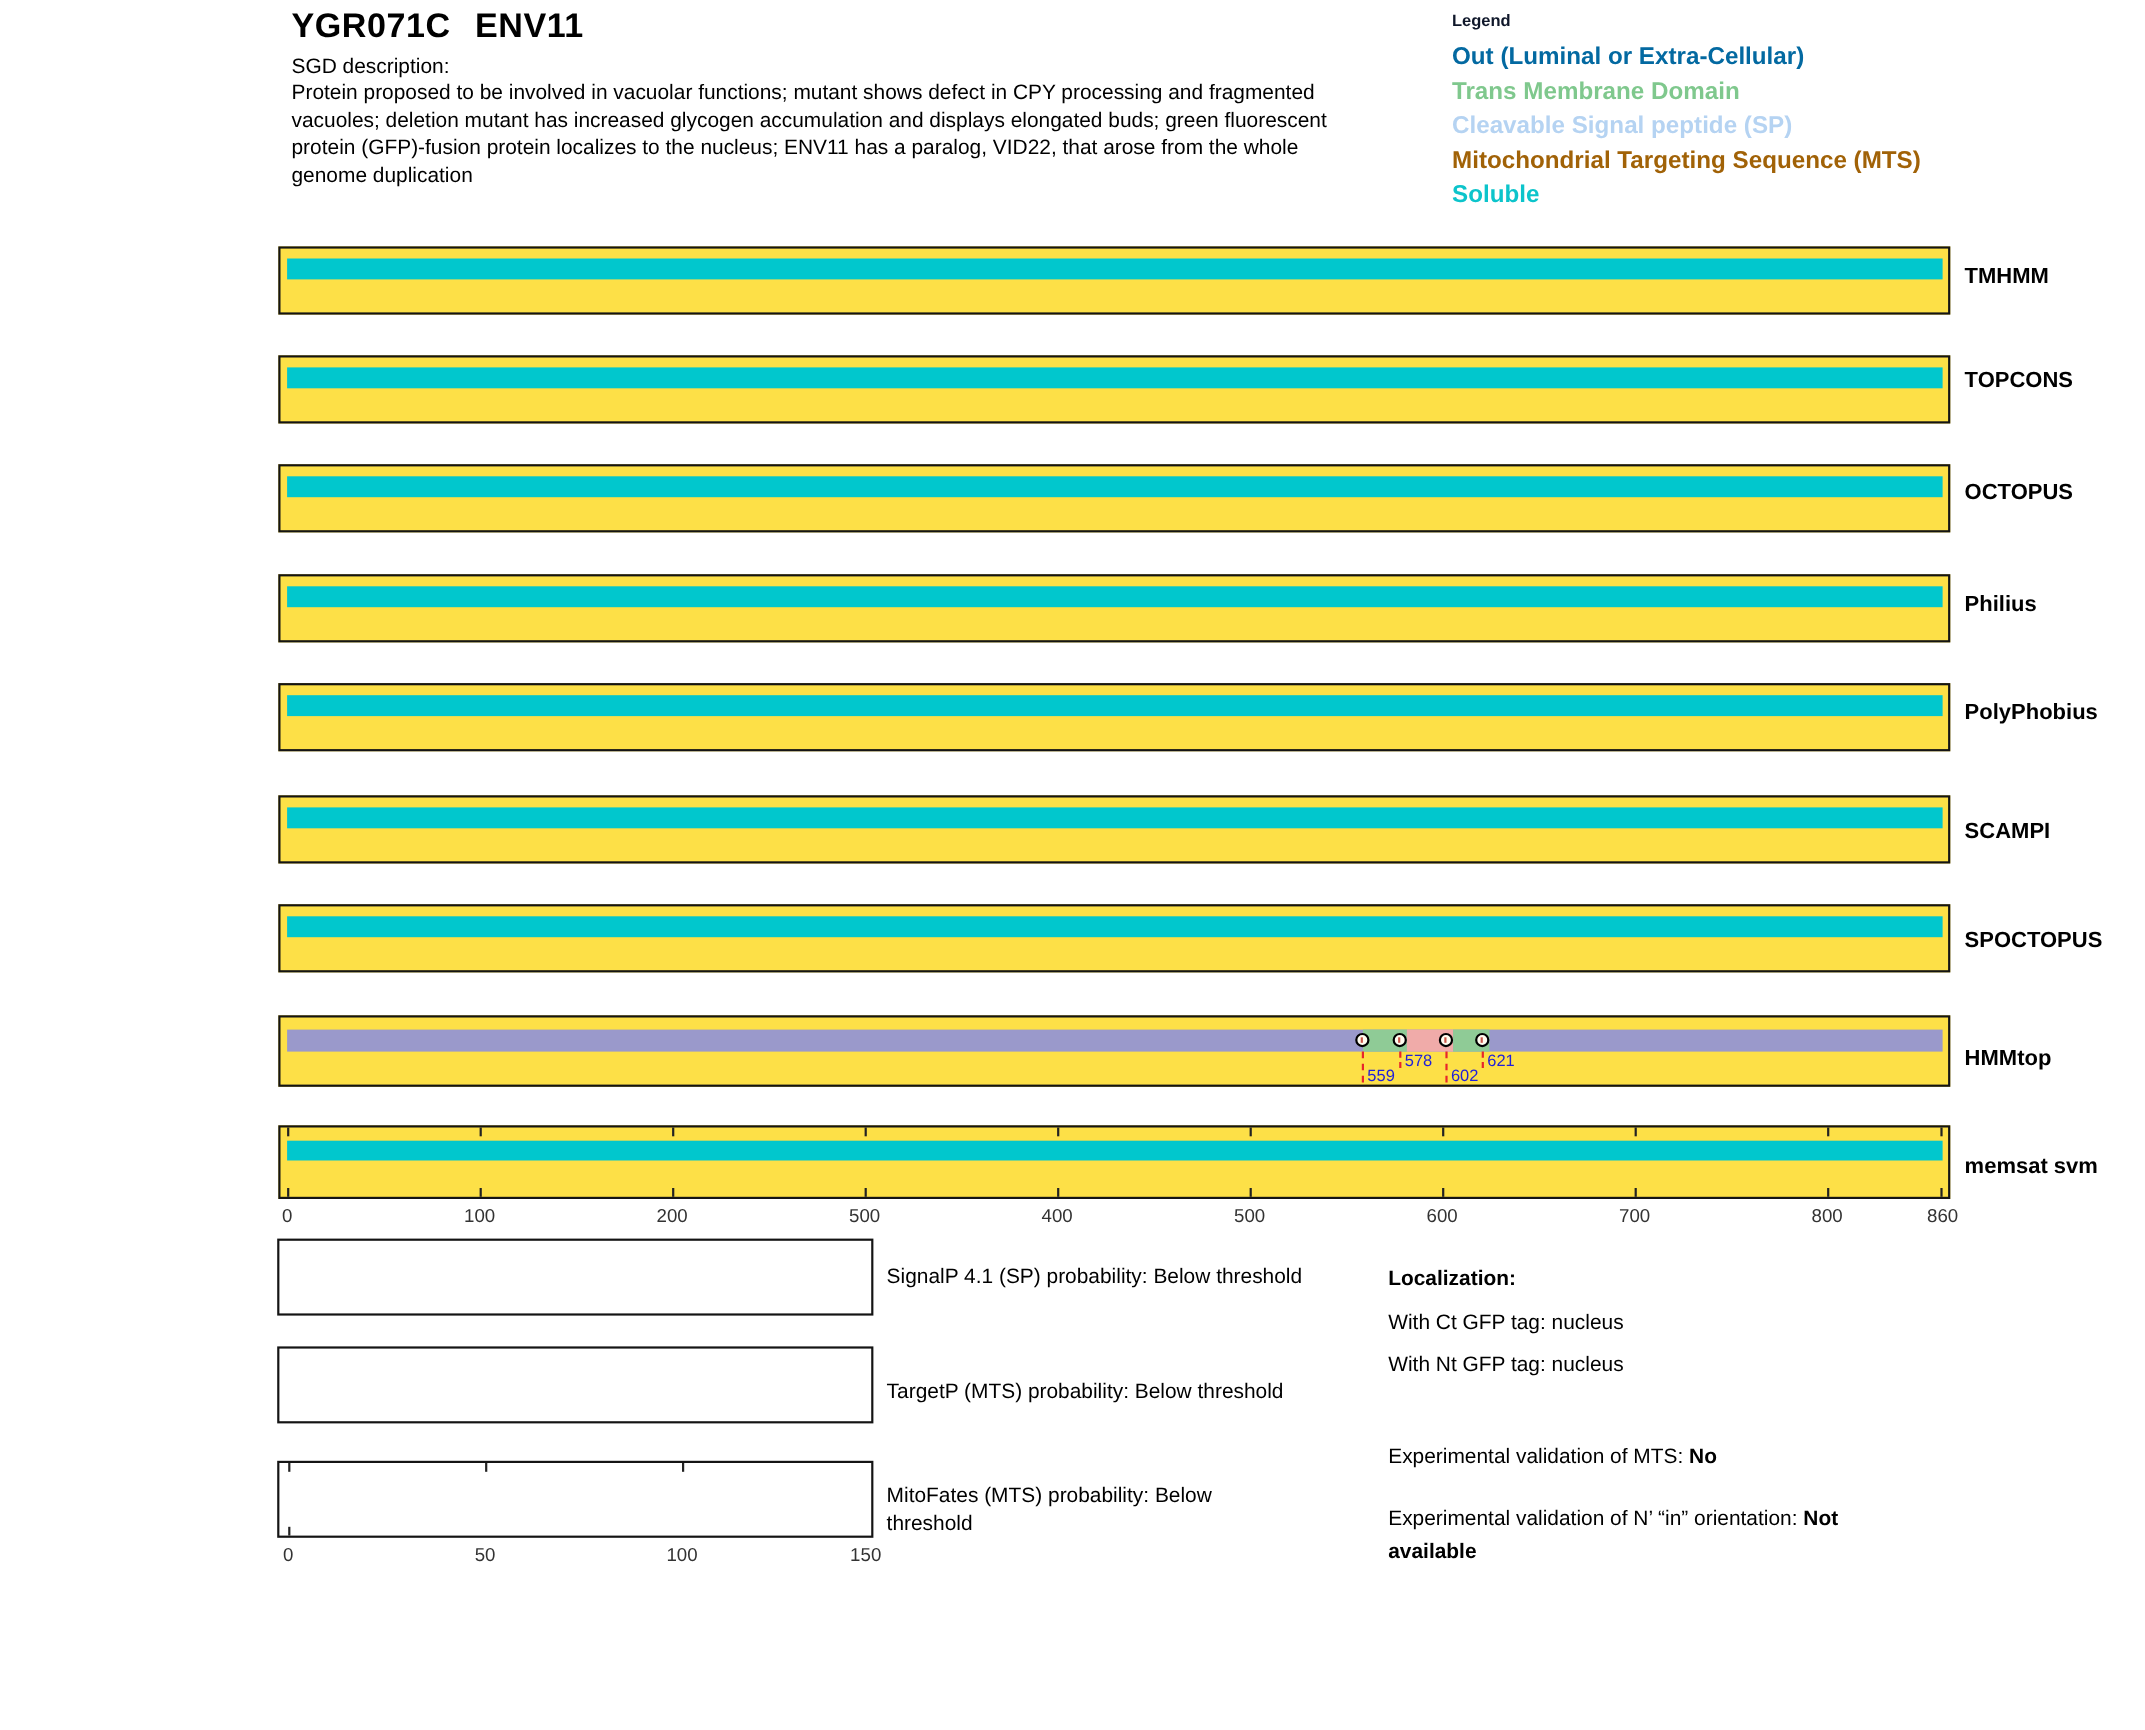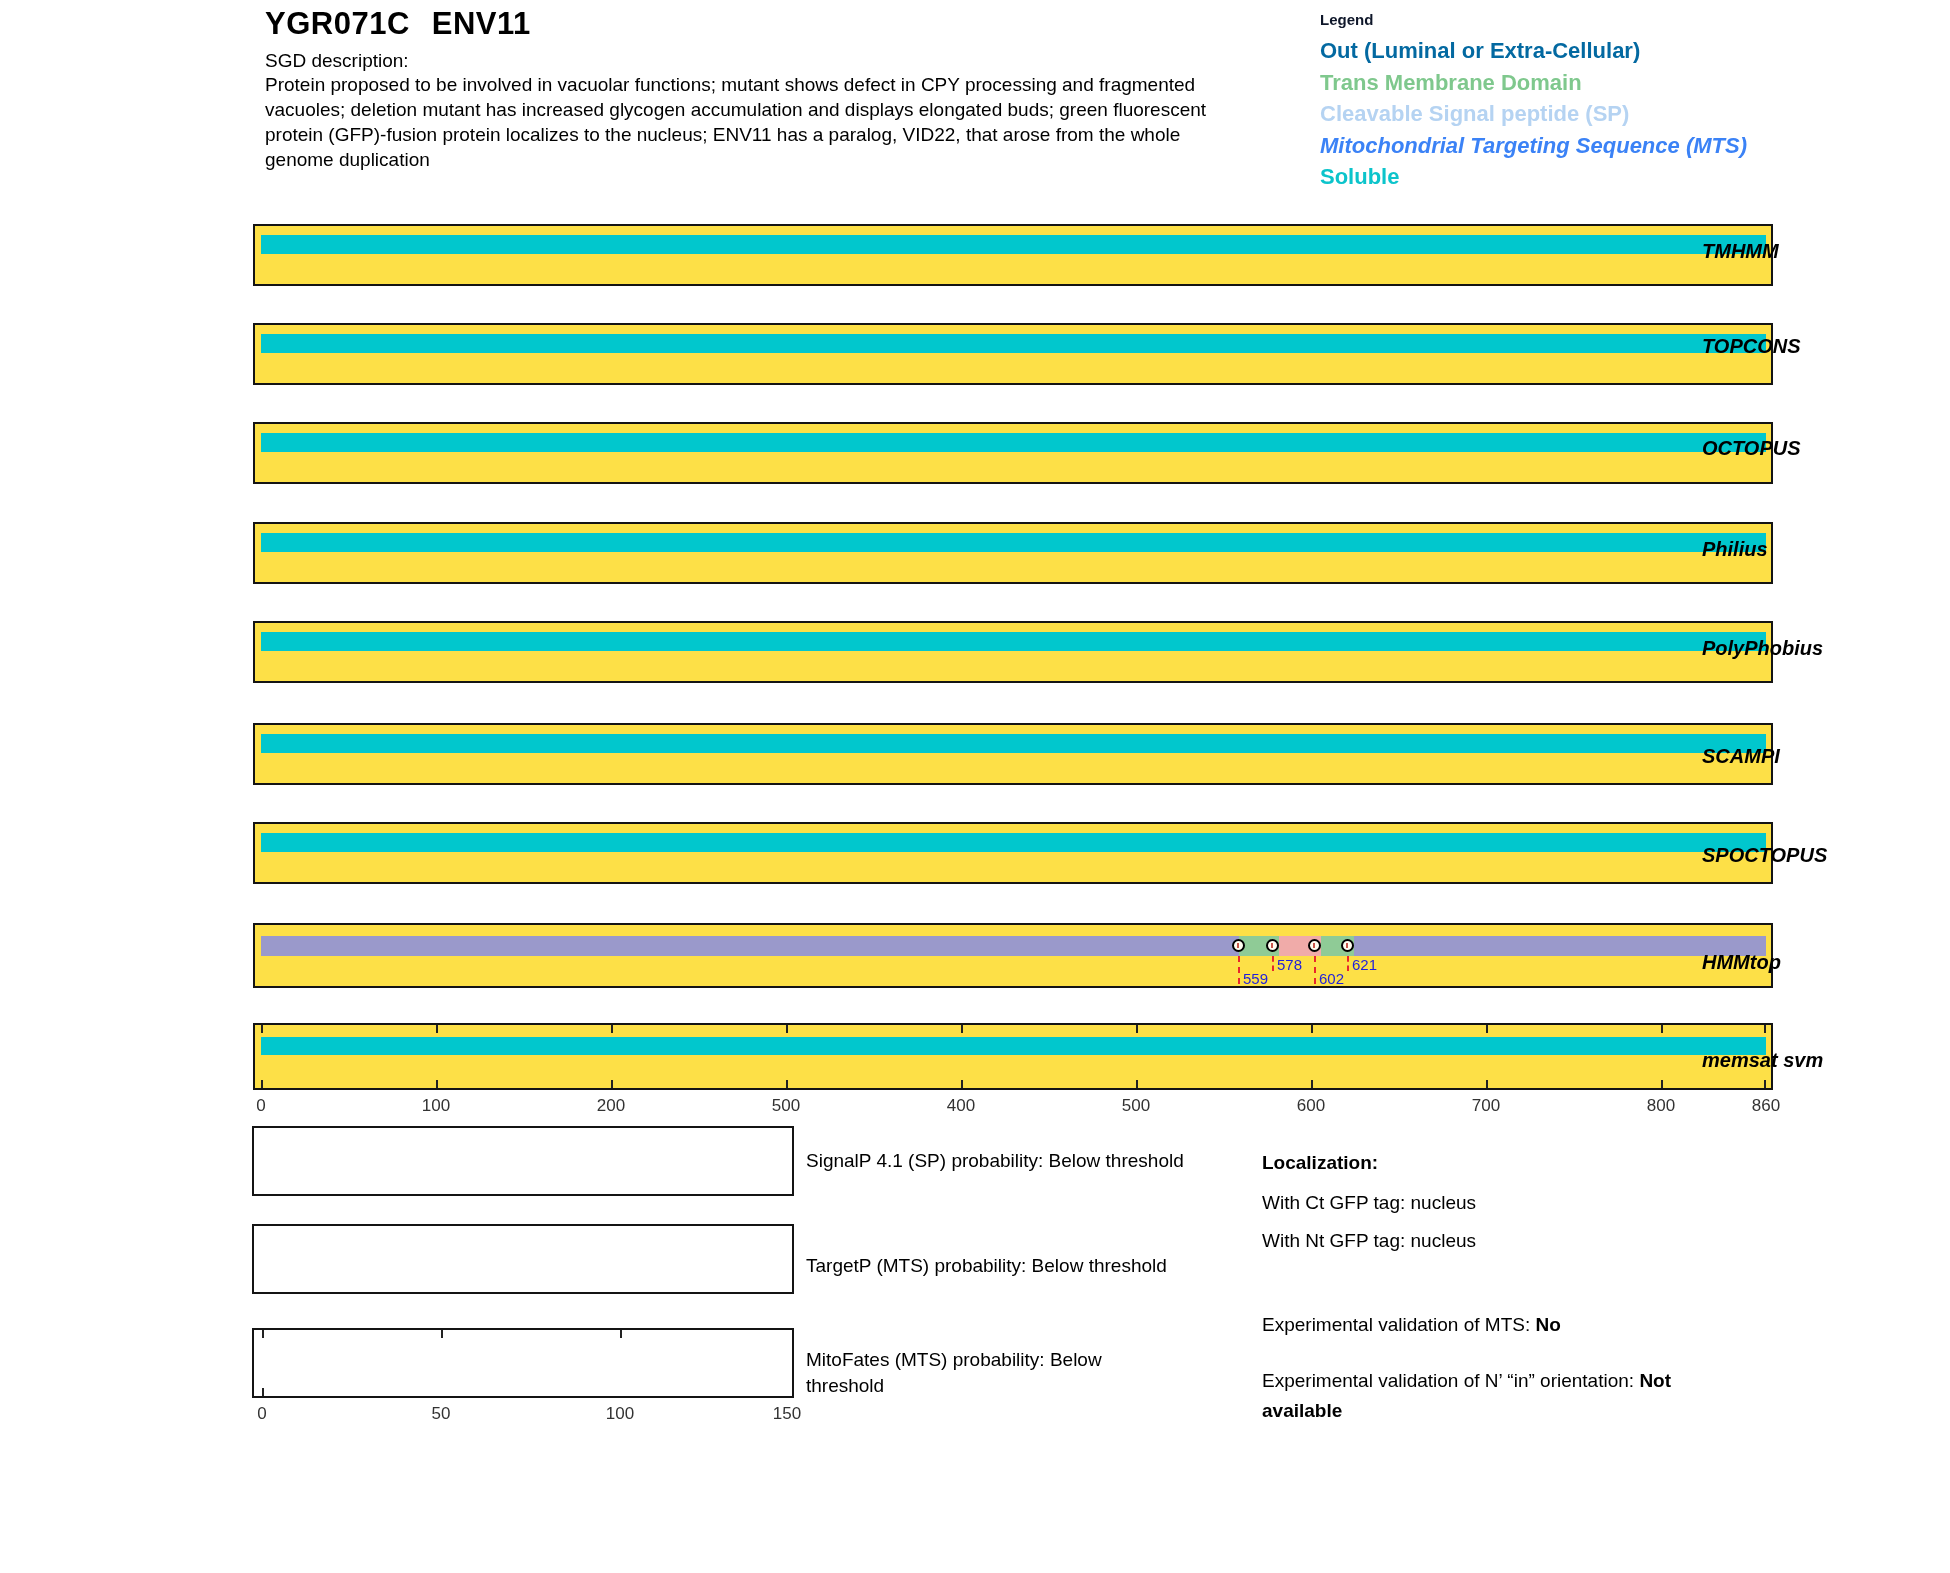--- a/index.html
+++ b/index.html
@@ -16,40 +16,40 @@
   .description { left:265px; top:72px; width:950px; font-size:19px; line-height:25px; }
 
   
   .legend { left:1320px; top:5px; font-weight:bold; }
   .legend-title { font-size:15px; color:#0f172a; line-height:30px; }
   .legend-item { font-size:22px; line-height:31.5px; }
   .lg-out { color:#0369a1; }
   .lg-tm  { color:#7fc88d; }
   .lg-sp  { color:#b5d3f2; }
   .lg-in  { color:#f2a8a2; }
-  .lg-mts { color:#3b82f6;font-style:italic; }
+  .lg-mts { color:#a16207; }
   .lg-sol { color:#0cc4cb; }
 
   
   .plotbox {
     position:absolute; left:253px; width:1516px; height:58px;
     border:2px solid #141414; background:#fde047;
   }
   .plotbox.tall { height:61px; }
   .plotbox.ruler { height:63px; }
   .bar {
     position:absolute; left:6px; width:1505px; top:9px; height:19px;
     background:#01c7cd;
   }
   .bar.out { background:#9a99cb; top:11px; height:20px; }
   .bar.ruler-bar { top:12px; height:18px; }
   .seg { position:absolute; top:0; height:100%; }
   .seg.tm { background:#8fcb96; }
   .seg.in { background:#f0aba9; }
-  .track-label { position:absolute; left:1702px; font-size:20px; font-weight:bold; line-height:24px; white-space:nowrap;font-style:italic; }
+  .track-label { position:absolute; left:1786px; font-size:20px; font-weight:bold; line-height:24px; white-space:nowrap; }
 
   
   .tm-marker {
     position:absolute; width:9px; height:9px; top:14px;
     border:2.5px solid #000; border-radius:50%; background:#fffdf0; z-index:3;
   }
   .tm-marker::after {
     content:""; position:absolute; left:3px; top:2px; width:2px; height:5px; background:#c9574b;
   }
   .dashline { position:absolute; width:0; border-left:2px dashed #e8262b; top:31px; z-index:1; }

